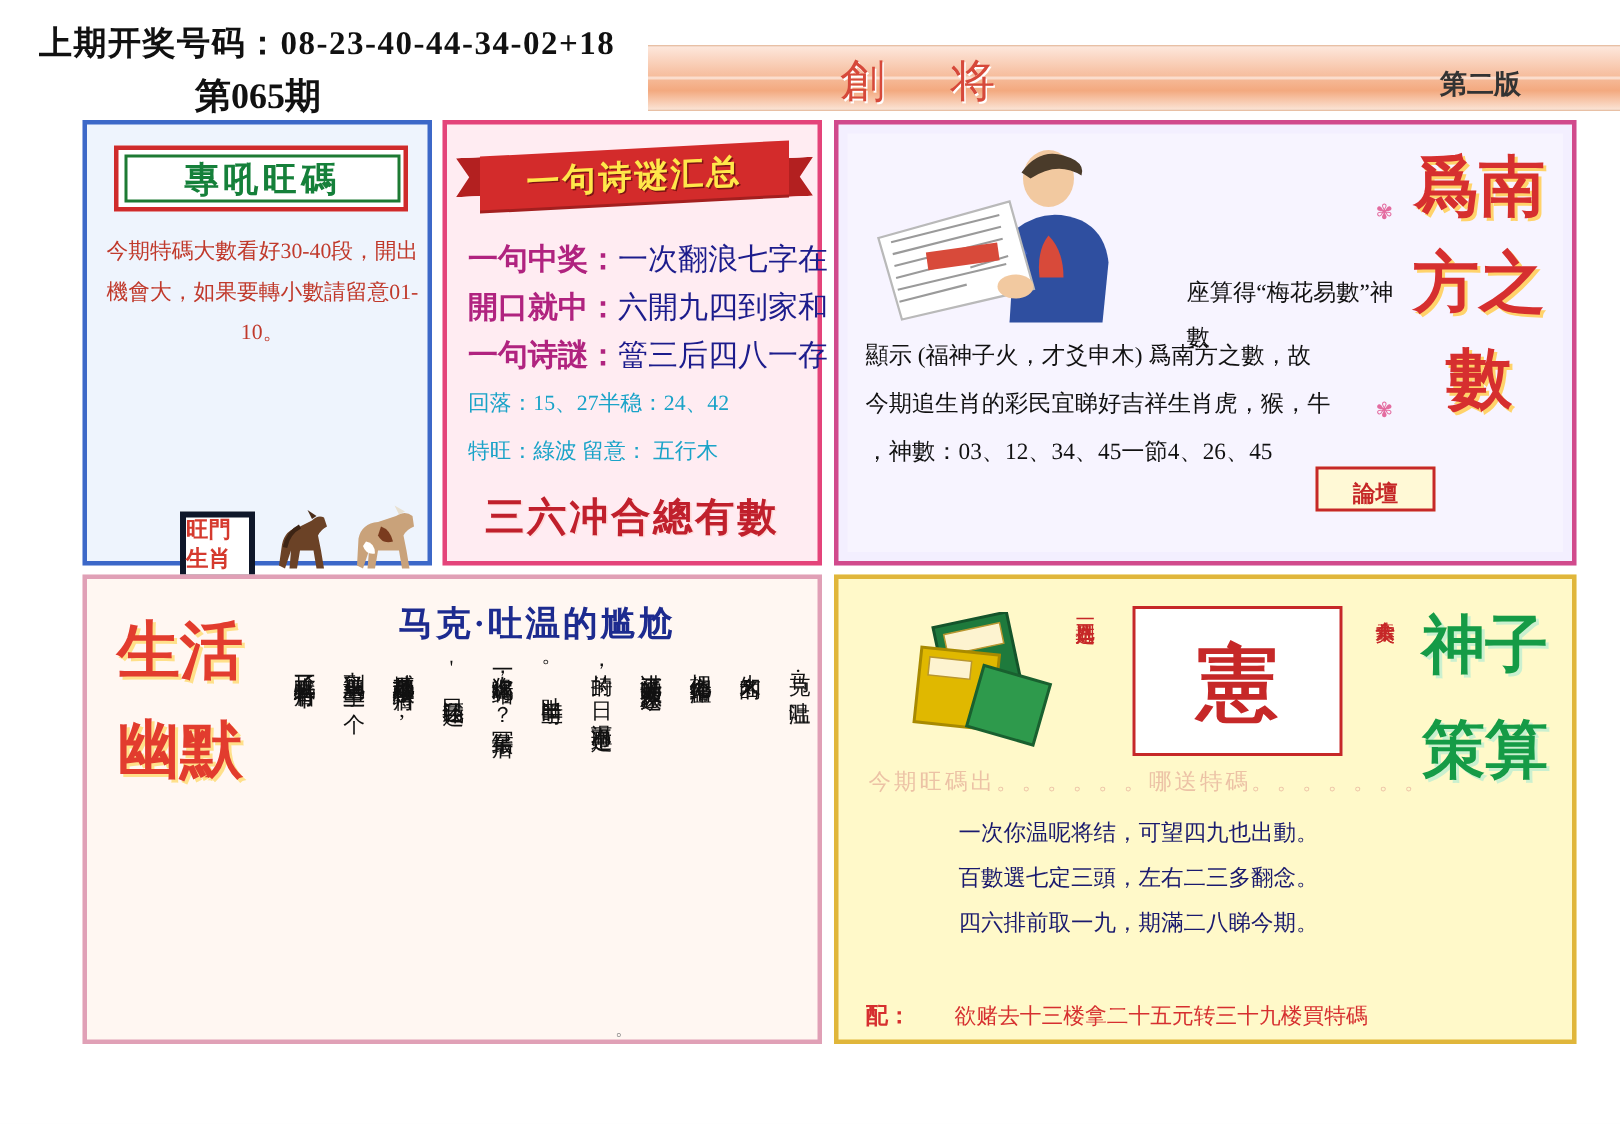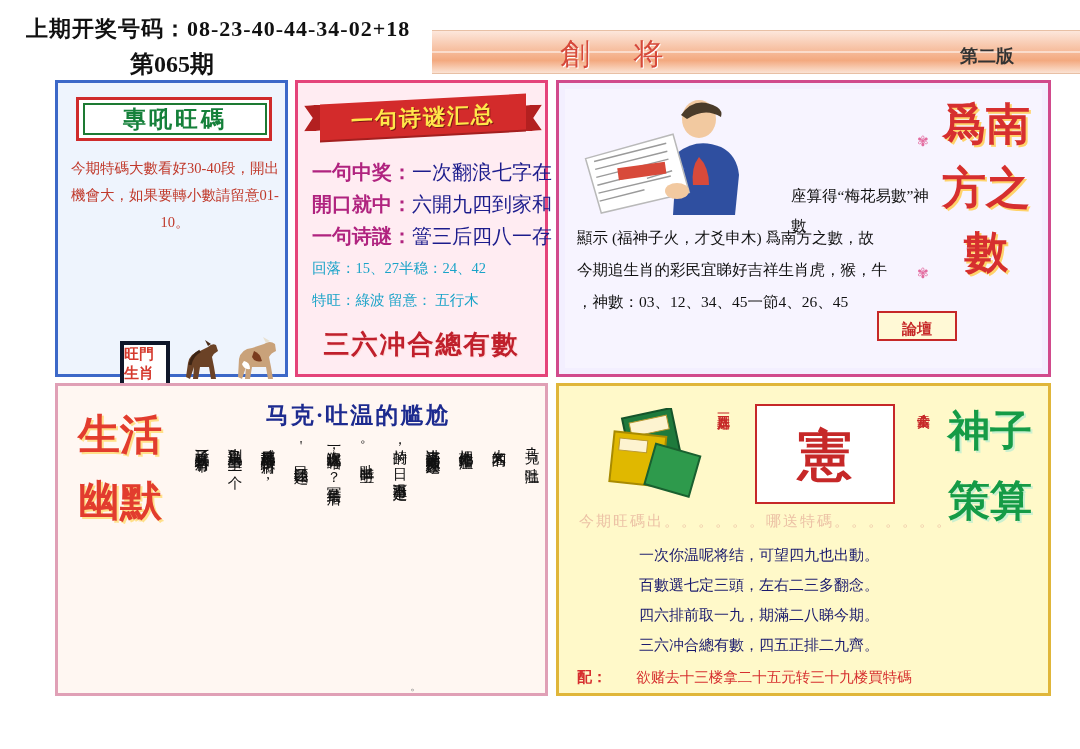--- a/index.html
+++ b/index.html
@@ -416,21 +416,20 @@
       <span>憲</span>
     </div>
 
     <div class="sideline2">十金十美八美索</div>
 
     <div class="faded">今期旺碼出。。。。。。哪送特碼。。。。。。。</div>
 
     <div class="ln n1">一次你温呢将结，可望四九也出動。</div>
     <div class="ln n2">百數選七定三頭，左右二三多翻念。</div>
     <div class="ln n3">四六排前取一九，期滿二八睇今期。</div>
-    <div class="ln n4">三六冲合總有數，四五正排二九齊。</div>
 
     <div class="pei">配：</div>
     <div class="peitxt">欲赌去十三楼拿二十五元转三十九楼買特碼</div>
 
     <div class="vtitle">神子策算</div>
   </div>
 
 </div>
 
 </body></html>

